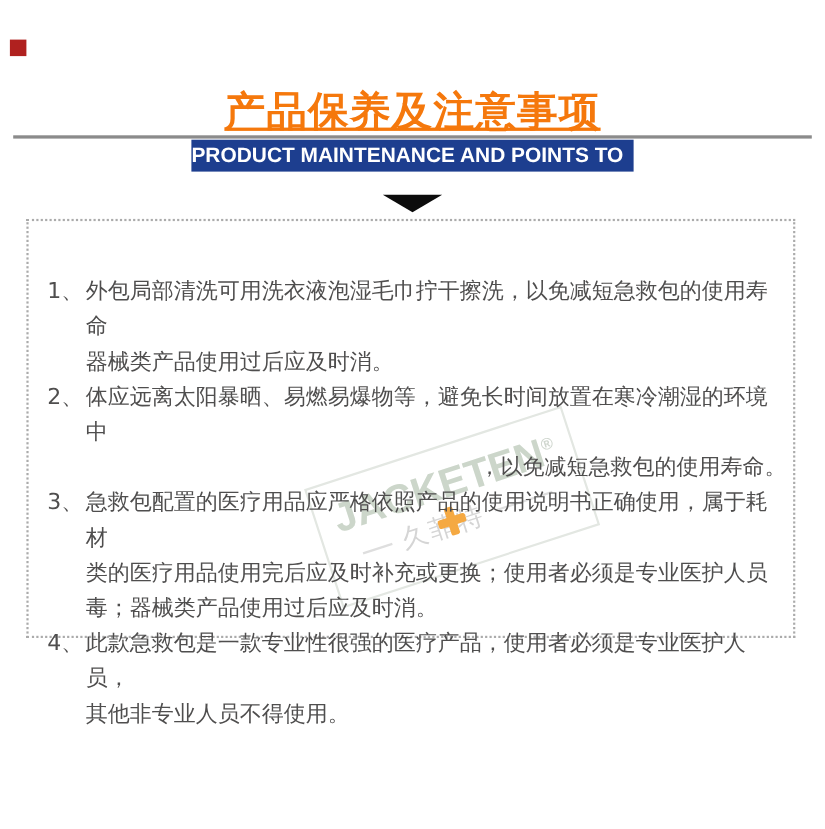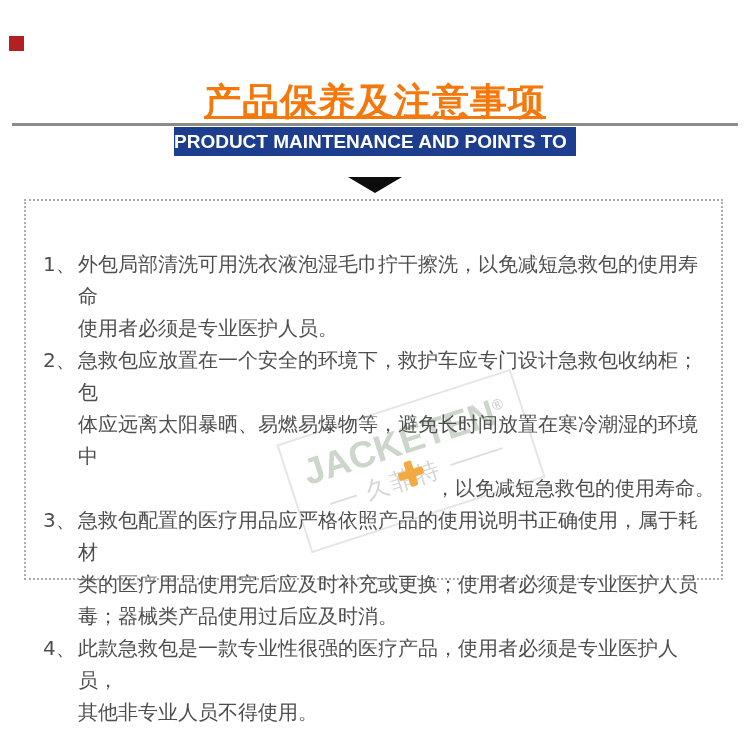--- a/index.html
+++ b/index.html
@@ -95,28 +95,27 @@
       </div>
     </div>
   </div>
 
   <div class="notes">
 
     <div class="note-item">
       <div class="note-num">1、</div>
       <div class="note-lines">
         <div>外包局部清洗可用洗衣液泡湿毛巾拧干擦洗，以免减短急救包的使用寿命</div>
-        <div>使用者必须是专业医护人员。</div>
+        <div>器械类产品使用过后应及时消。</div>
       </div>
     </div>
 
     <div class="note-item">
       <div class="note-num">2、</div>
       <div class="note-lines">
-        <div>急救包应放置在一个安全的环境下，救护车应专门设计急救包收纳柜；包</div>
         <div>体应远离太阳暴晒、易燃易爆物等，避免长时间放置在寒冷潮湿的环境中</div>
         <div class="hang">，以免减短急救包的使用寿命。</div>
       </div>
     </div>
 
     <div class="note-item">
       <div class="note-num">3、</div>
       <div class="note-lines">
         <div>急救包配置的医疗用品应严格依照产品的使用说明书正确使用，属于耗材</div>
         <div>类的医疗用品使用完后应及时补充或更换；使用者必须是专业医护人员</div>

